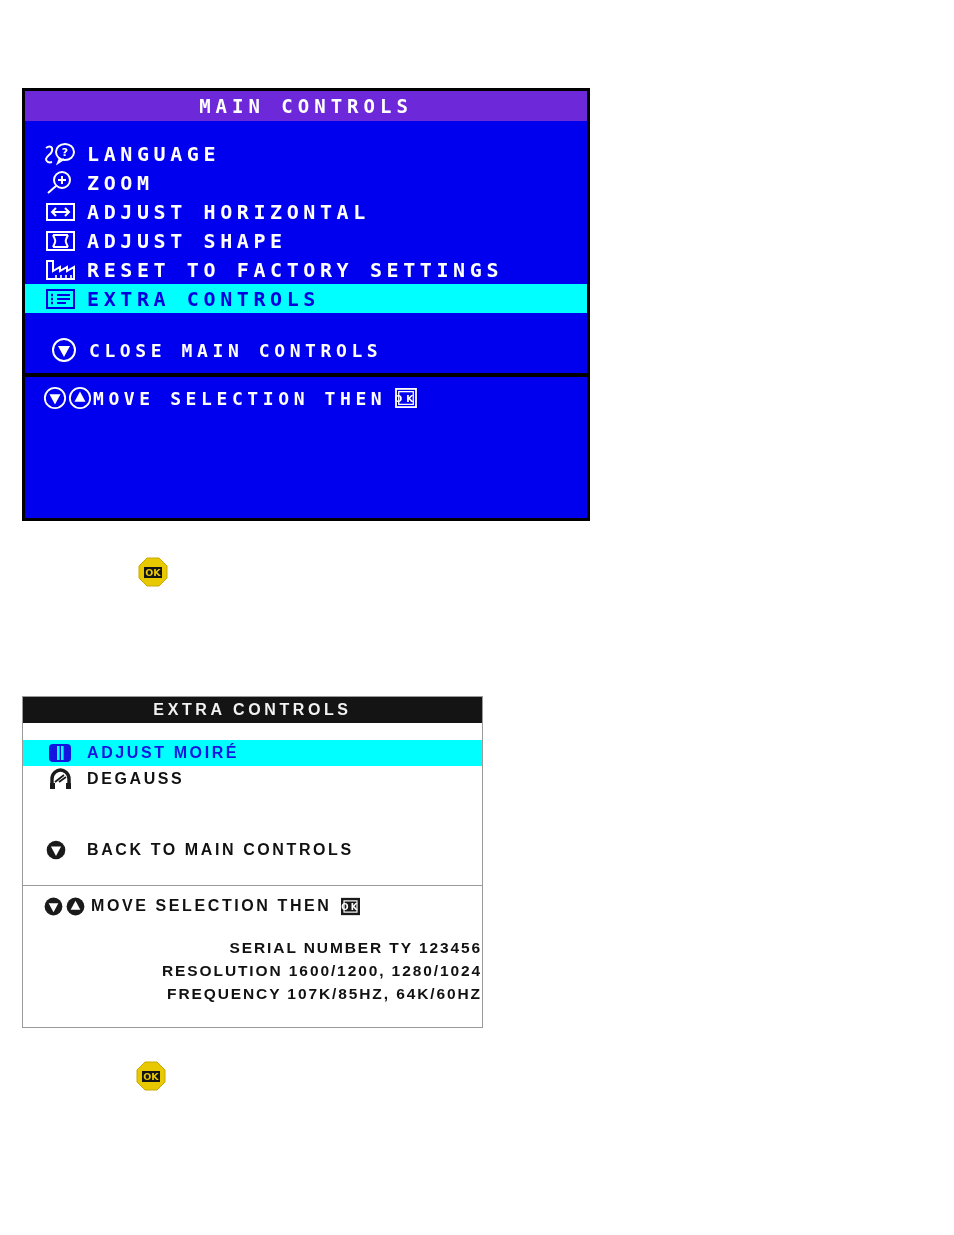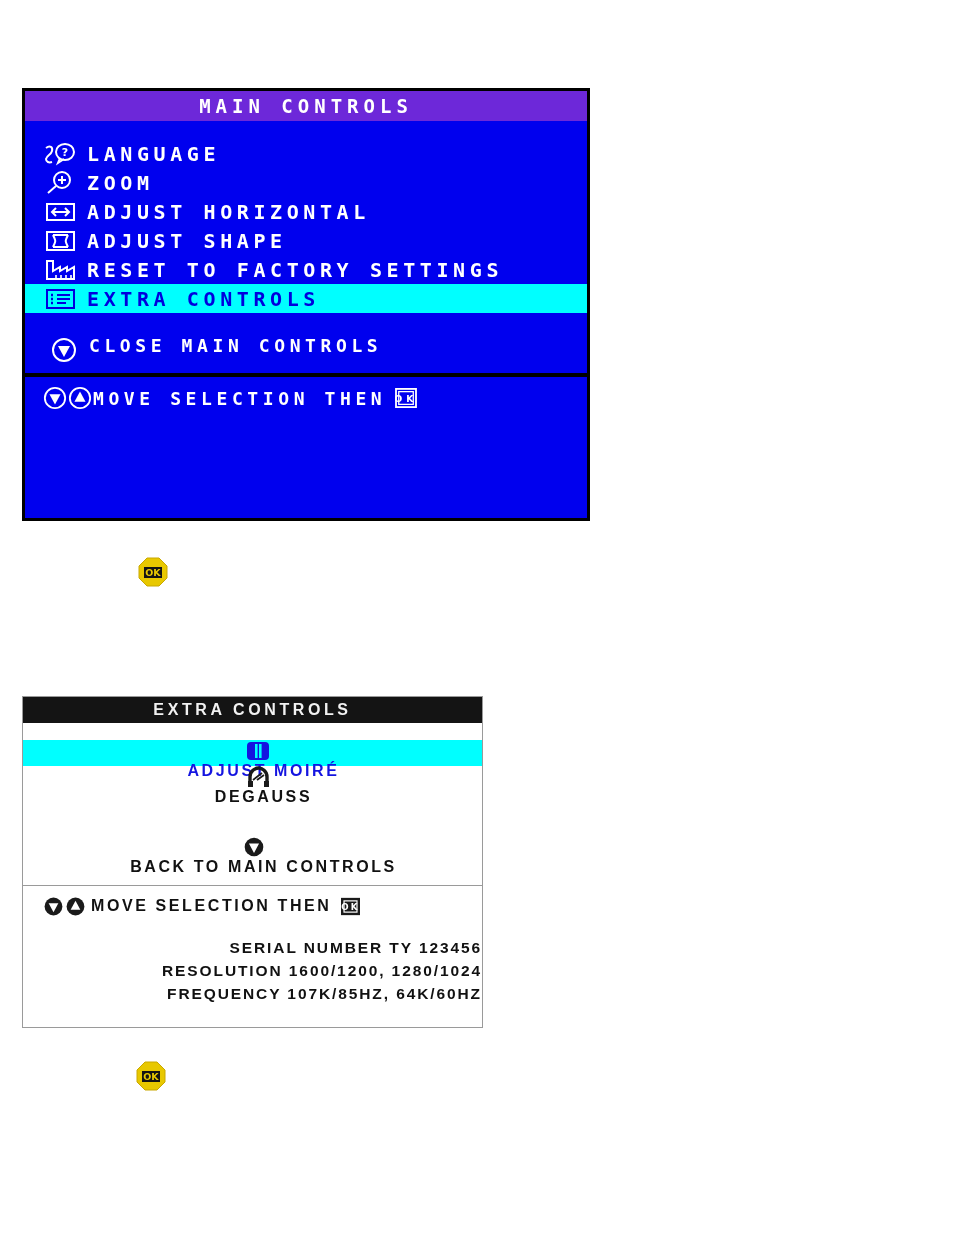--- a/index.html
+++ b/index.html
@@ -68,20 +68,21 @@
   }
   .osd-row.selected {
     background: #00ffff;
   }
   .osd-row.selected .osd-label {
     color: #0000dd;
   }
 
   #osd-main-close {
     display: flex;
+    align-items: center;
     height: 30px;
     padding-left: 26px;
     margin-top: 22px;
     margin-bottom: 8px;
     box-sizing: border-box;
   }
   #osd-main-close .osd-icon {
     width: 38px; min-width: 38px;
     display: flex; align-items: center;
   }
@@ -158,21 +159,20 @@
   #osd-extra-body {
     padding-top: 17px;
     background: #ffffff;
   }
   .ex-row {
     display: flex;
     align-items: center;
     height: 26px;
     padding-left: 22px;
     box-sizing: border-box;
-    flex-direction: column;
   }
   .ex-row .ex-icon {
     width: 42px; min-width: 42px;
     height: 24px;
     display: flex; align-items: center;
   }
   .ex-row .ex-label {
     color: #111111;
     font-size: 16px;
     font-weight: bold;
@@ -183,21 +183,20 @@
   .ex-row.selected { background: #00ffff; }
   .ex-row.selected .ex-label { color: #1414e0; }
 
   #osd-extra-back {
     display: flex;
     align-items: center;
     height: 28px;
     padding-left: 22px;
     margin-top: 44px;
     box-sizing: border-box;
-    flex-direction: column;
   }
   #osd-extra-back .ex-icon {
     width: 42px; min-width: 42px;
     display: flex; align-items: center;
   }
   #osd-extra-back .ex-label {
     color: #111111;
     font-size: 16px;
     font-weight: bold;
     letter-spacing: 2.6px;

